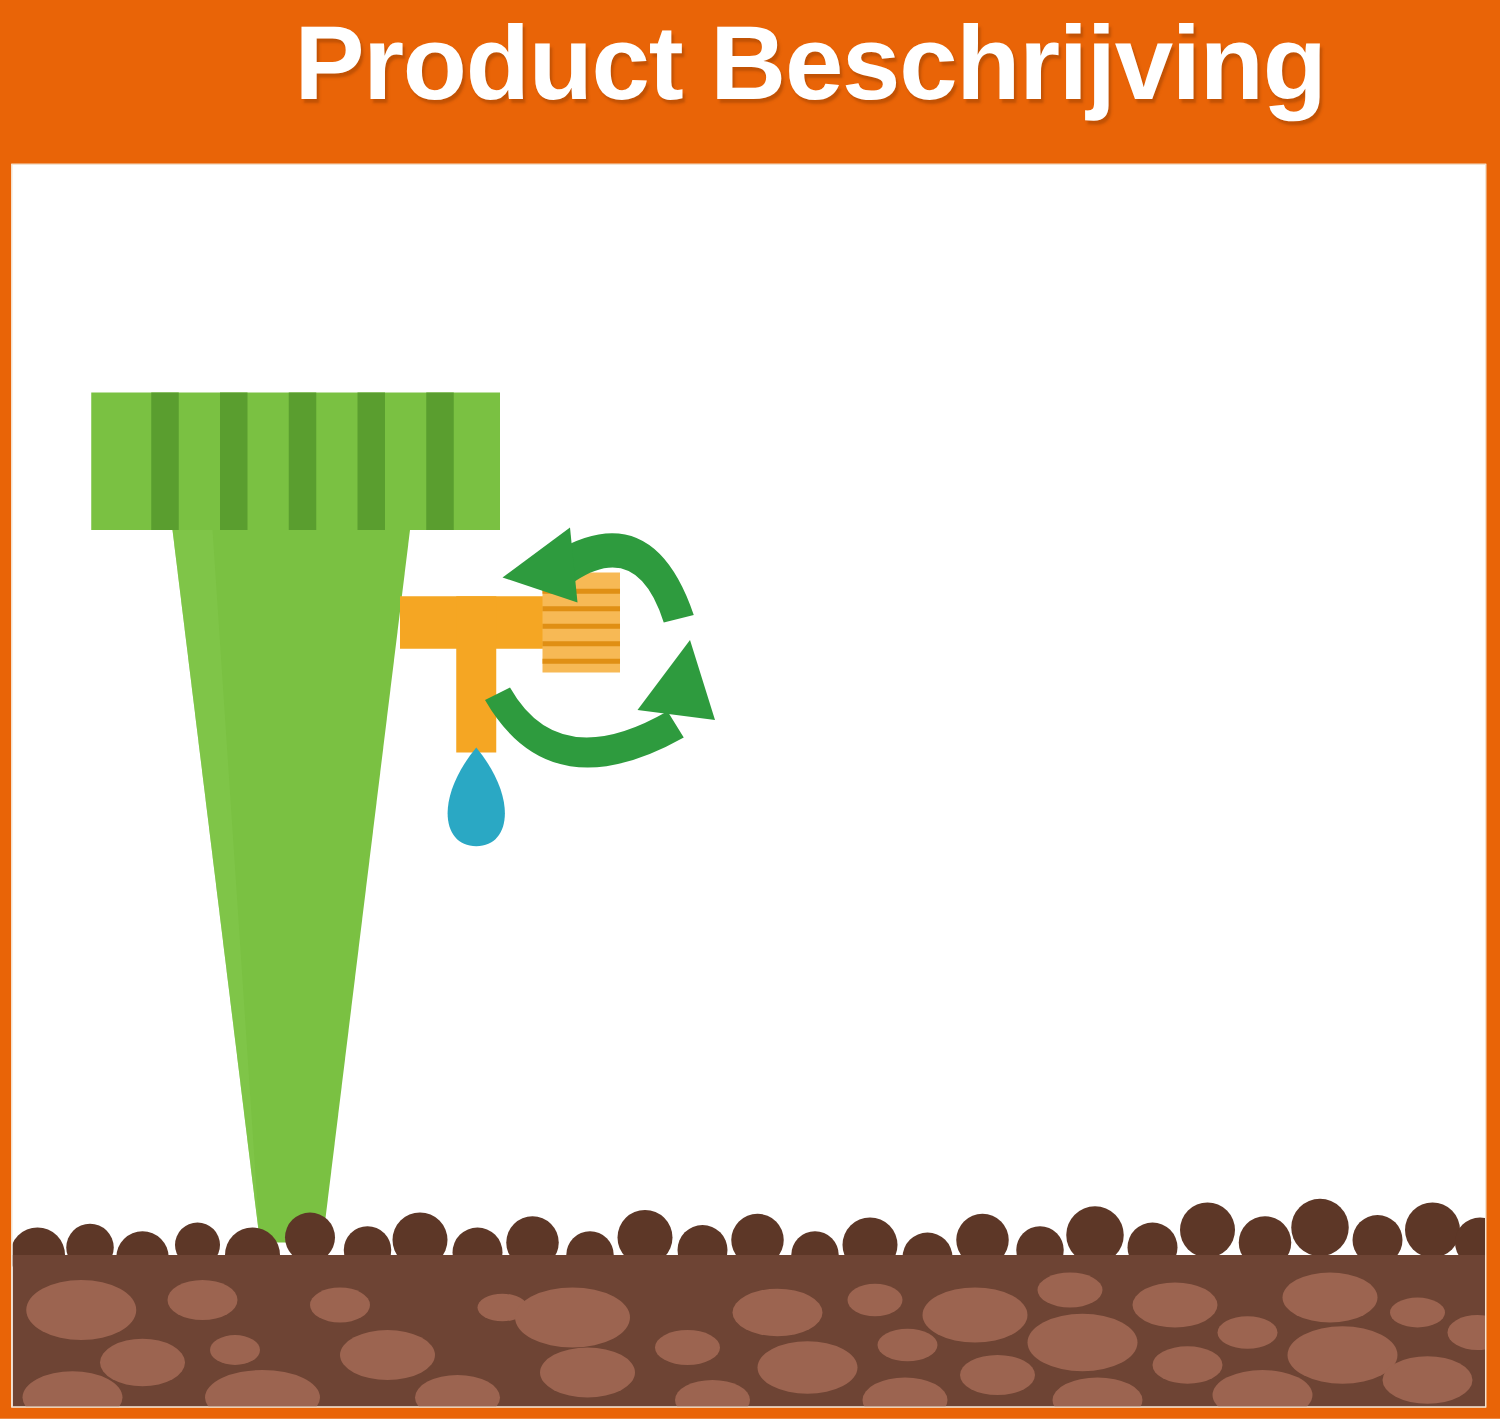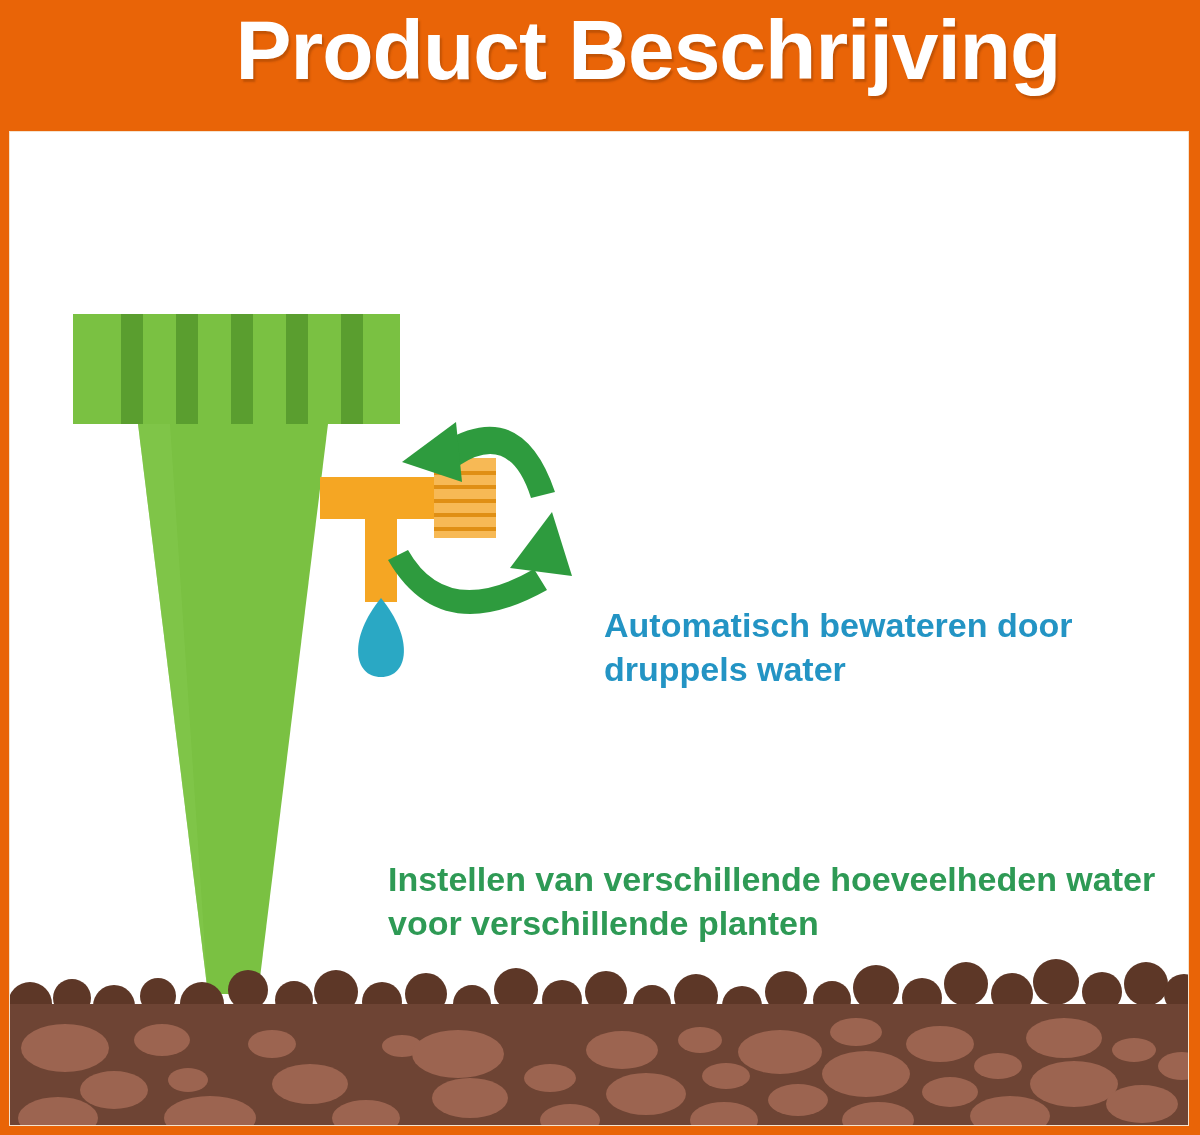--- a/index.html
+++ b/index.html
@@ -228,18 +228,16 @@
           <ellipse cx="1054" cy="906" rx="38" ry="20" fill="#9c6450"></ellipse>
           <ellipse cx="1064" cy="952" rx="44" ry="23" fill="#9c6450"></ellipse>
           <ellipse cx="1124" cy="918" rx="22" ry="12" fill="#9c6450"></ellipse>
           <ellipse cx="1132" cy="972" rx="36" ry="19" fill="#9c6450"></ellipse>
           <ellipse cx="1172" cy="934" rx="24" ry="14" fill="#9c6450"></ellipse>
         </g>
       </g>
     </svg>
 
 
-    <div class="callout" id="callout-drip">Automatisch bewateren door druppels water</div>
-
-    <div class="callout" id="callout-adjust">Instellen van verschillende hoeveelheden water voor verschillende planten</div>
+
 
   </div>
 </div>
 
 </body></html>

